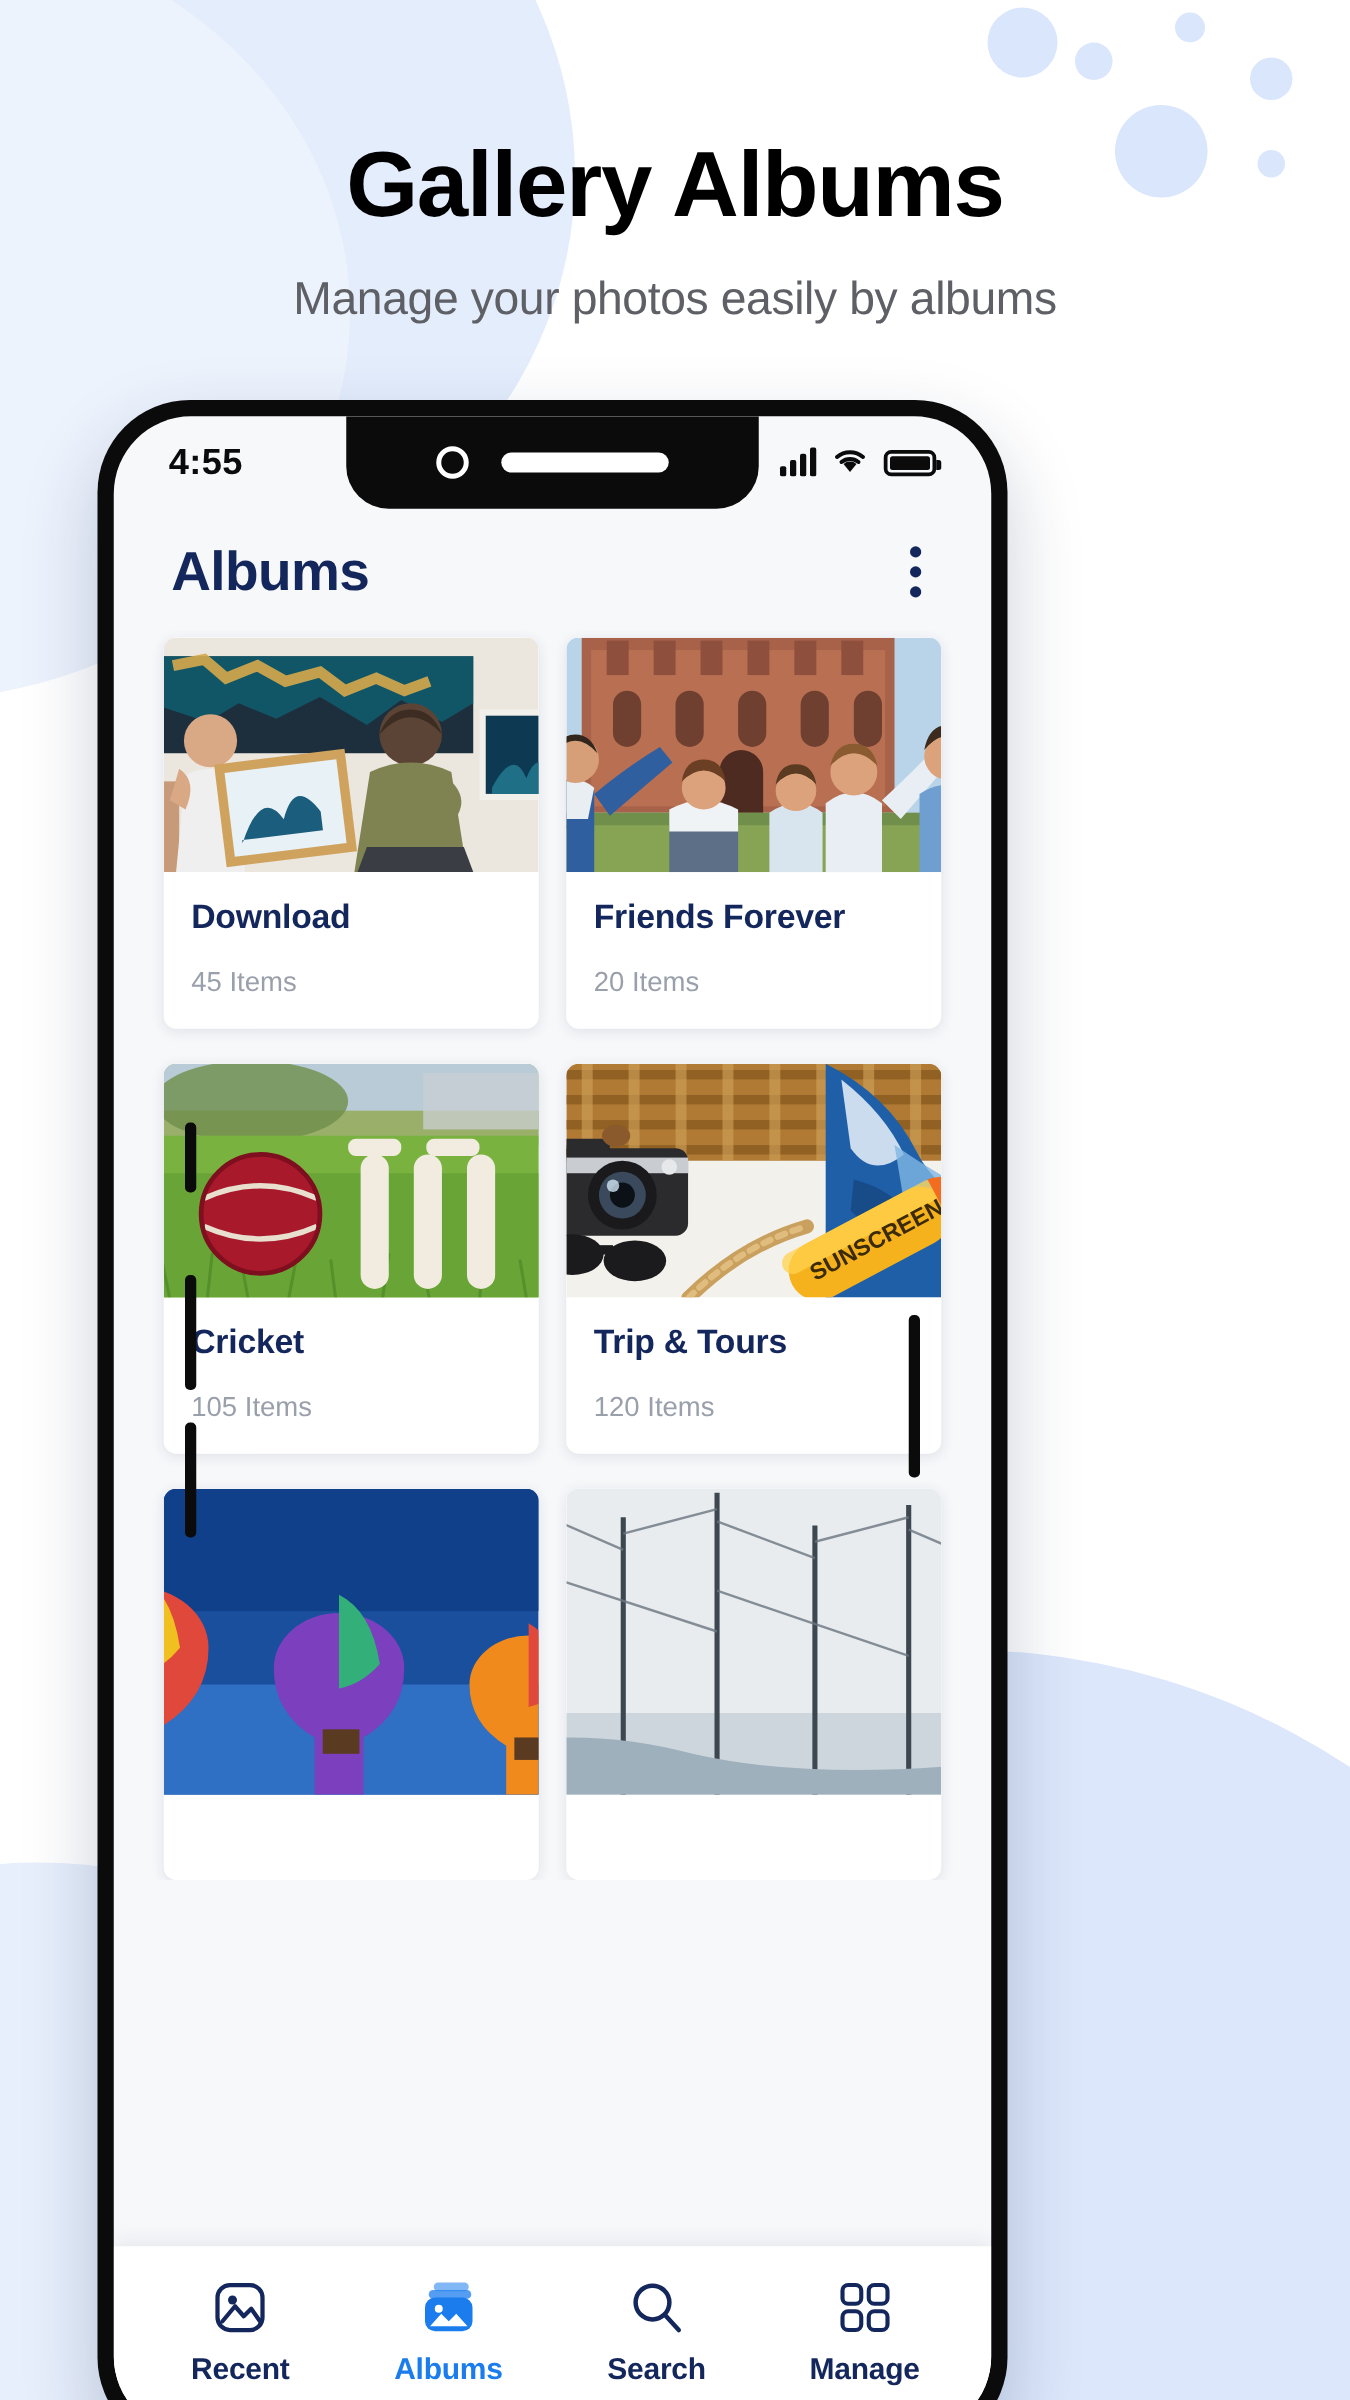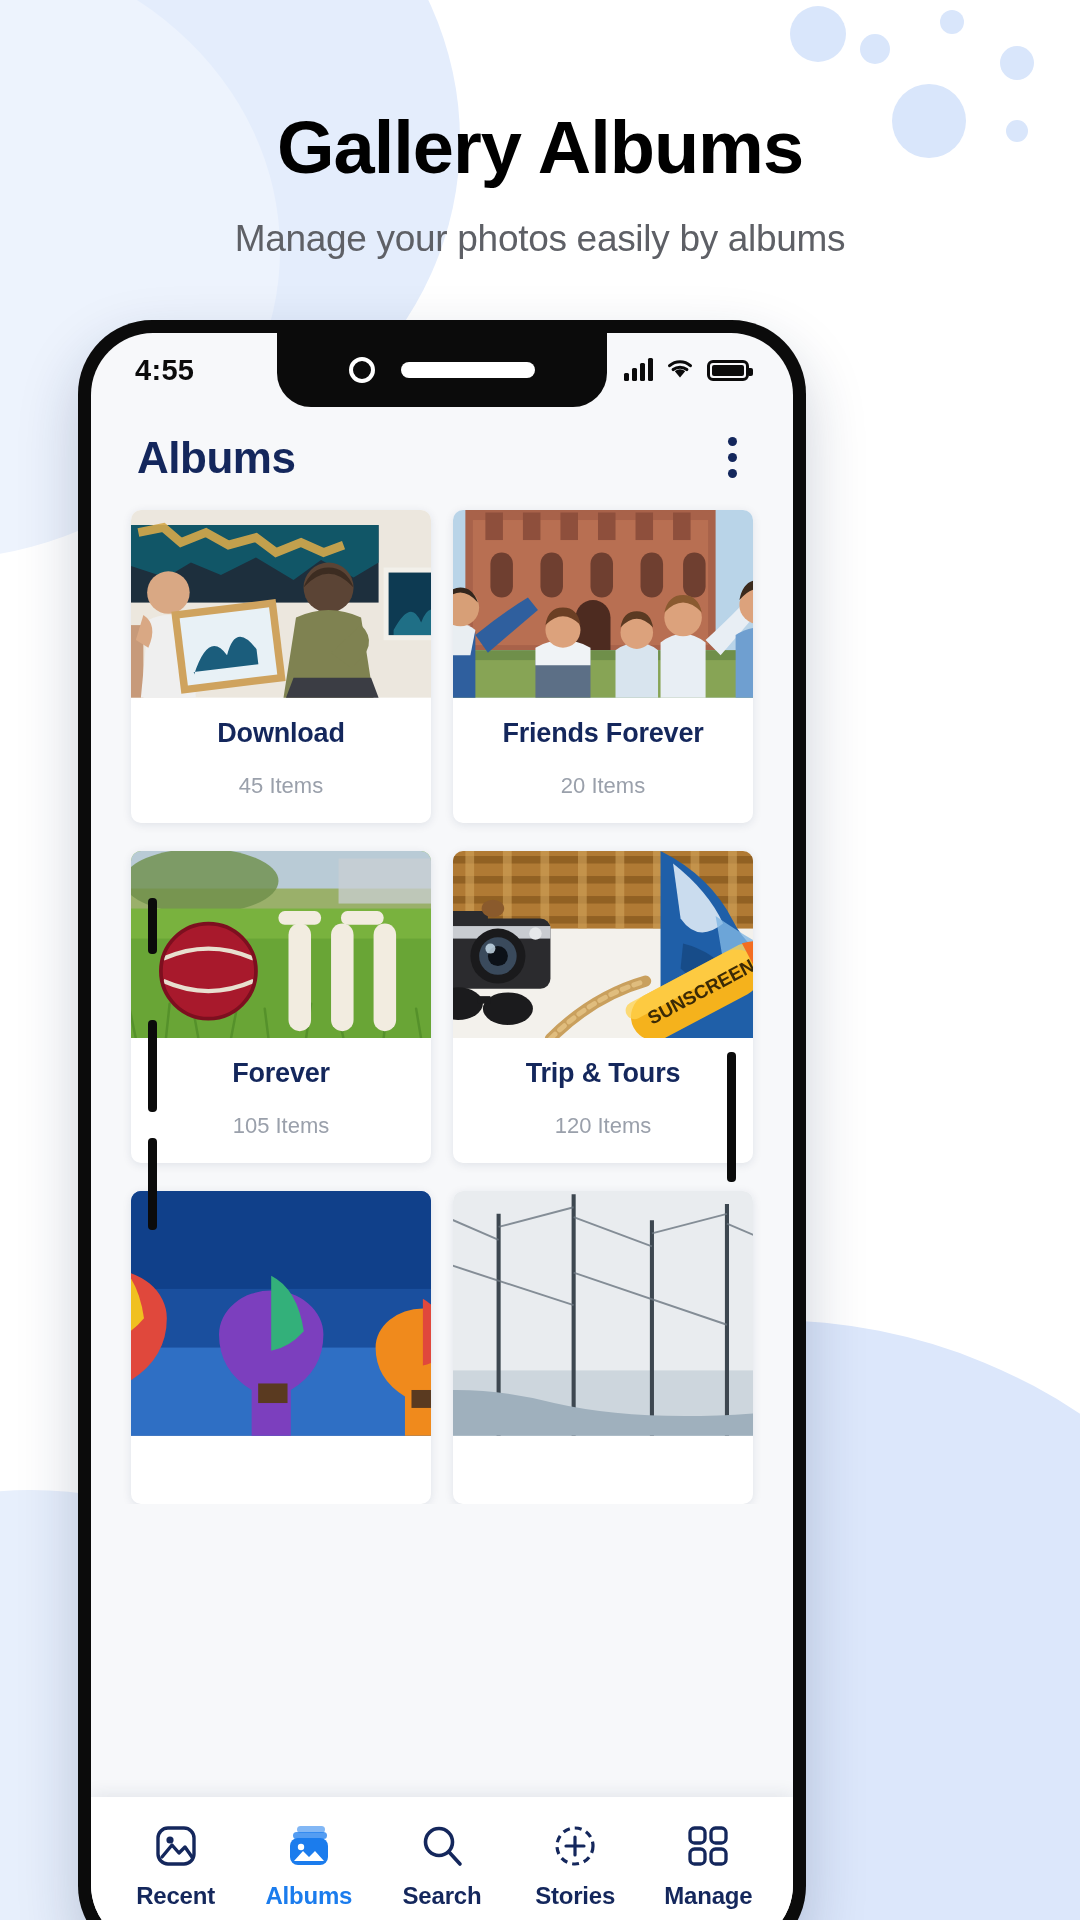--- a/index.html
+++ b/index.html
@@ -119,21 +119,21 @@
     gap:28px 22px;
     height:1000px; overflow:hidden;
   }
   .card {
     background:#ffffff; border-radius:10px; overflow:hidden;
     box-shadow:0 2px 10px rgba(24,40,80,0.10);
     display:flex; flex-direction:column;
   }
   .thumb { width:100%; height:330px; position:relative; overflow:hidden; }
   .thumb svg { display:block; width:100%; height:100%; }
-  .meta { padding:20px 22px 24px 22px;text-align:center; }
+  .meta { padding:20px 22px 24px 22px; }
   .meta .t { font-size:27px; font-weight:bold; color:#14275c; letter-spacing:-0.2px; }
   .meta .c { margin-top:24px; font-size:22px; color:#9aa0ab; }
 
   
   .tabbar {
     position:absolute; left:0; right:0; bottom:0; height:150px;
     background:#ffffff; box-shadow:0 -3px 16px rgba(24,40,80,0.09);
     display:flex; align-items:center; justify-content:space-around;
     padding:0 18px 12px 18px; z-index:7;
   }
@@ -316,21 +316,21 @@
             <g fill="#f2ece0">
               <rect x="156" y="58" width="18" height="86" rx="9"></rect>
               <rect x="190" y="58" width="18" height="86" rx="9"></rect>
               <rect x="224" y="58" width="18" height="86" rx="9"></rect>
               <rect x="148" y="48" width="34" height="11" rx="5"></rect>
               <rect x="198" y="48" width="34" height="11" rx="5"></rect>
             </g>
           </svg>
         </div>
         <div class="meta">
-          <div class="t">Forever</div>
+          <div class="t">Cricket</div>
           <div class="c">105 Items</div>
         </div>
       </div>
 
       <div class="card">
         <div class="thumb">
           <svg viewBox="0 0 300 150" preserveAspectRatio="xMidYMid slice">
             <rect width="300" height="150" fill="#f3f1ec"></rect>
             <rect x="0" y="0" width="300" height="62" fill="#b07a34"></rect>
             <g opacity="0.85" fill="#8c5d22">
@@ -476,29 +476,20 @@
       <div class="tab">
         <span>
           <svg width="46" height="46" viewBox="0 0 46 46">
             <circle cx="20" cy="19" r="13.5" fill="none" stroke="#14275c" stroke-width="3.6"></circle>
             <path d="M30 29 L41 41" stroke="#14275c" stroke-width="3.6" stroke-linecap="round"></path>
           </svg>
         </span>
         <span class="lbl">Search</span>
       </div>
 
-      <div class="tab">
-        <span>
-          <svg width="46" height="46" viewBox="0 0 46 46">
-            <circle cx="23" cy="23" r="18" fill="none" stroke="#14275c" stroke-width="3.2" stroke-dasharray="7 5"></circle>
-            <path d="M23 14 V32 M14 23 H32" stroke="#14275c" stroke-width="3.2" stroke-linecap="round"></path>
-          </svg>
-        </span>
-        <span class="lbl">Stories</span>
-      </div>
 
       <div class="tab">
         <span>
           <svg width="46" height="46" viewBox="0 0 46 46">
             <rect x="5" y="5" width="15" height="15" rx="4.5" fill="none" stroke="#14275c" stroke-width="3.3"></rect>
             <rect x="26" y="5" width="15" height="15" rx="4.5" fill="none" stroke="#14275c" stroke-width="3.3"></rect>
             <rect x="5" y="26" width="15" height="15" rx="4.5" fill="none" stroke="#14275c" stroke-width="3.3"></rect>
             <rect x="26" y="26" width="15" height="15" rx="4.5" fill="none" stroke="#14275c" stroke-width="3.3"></rect>
           </svg>
         </span>

